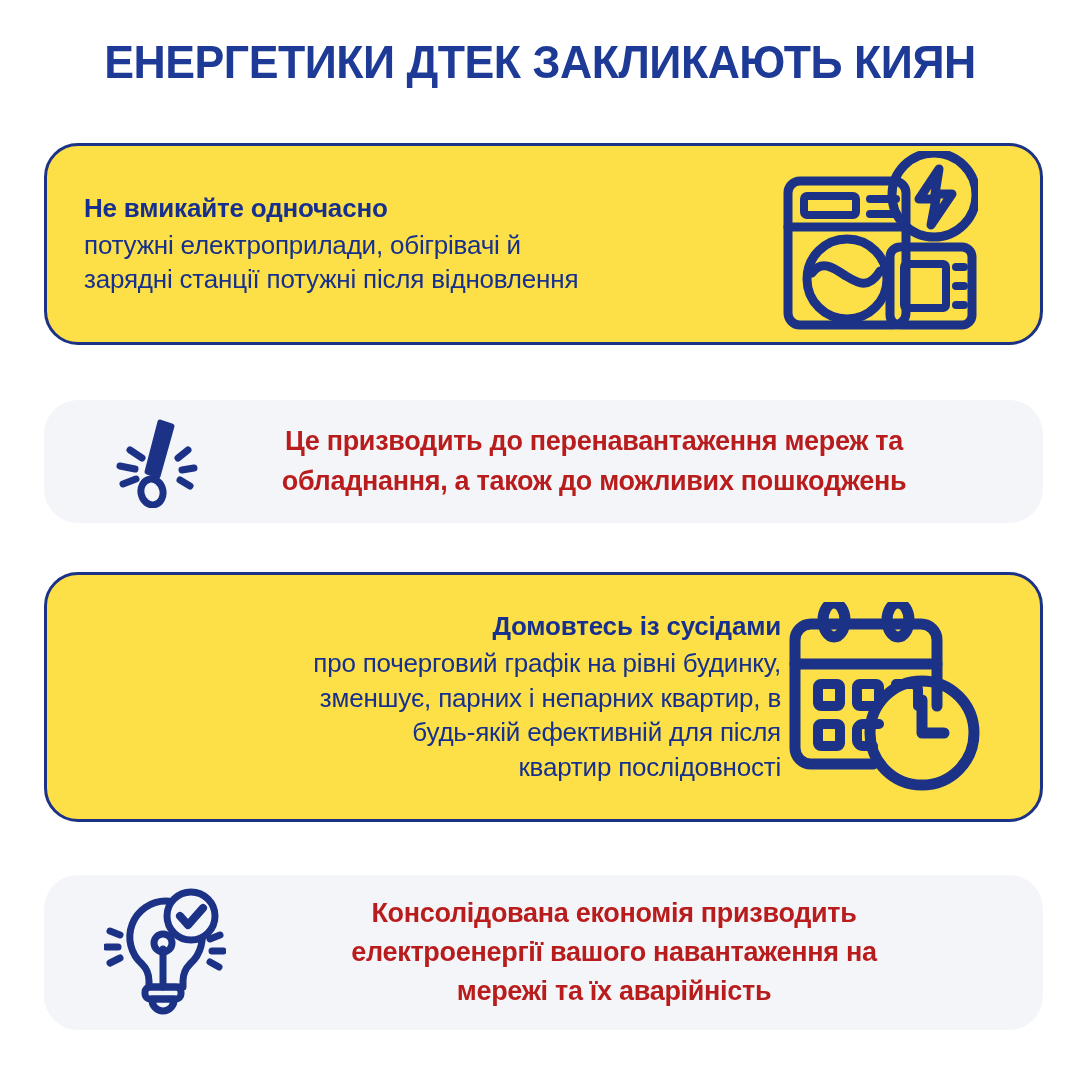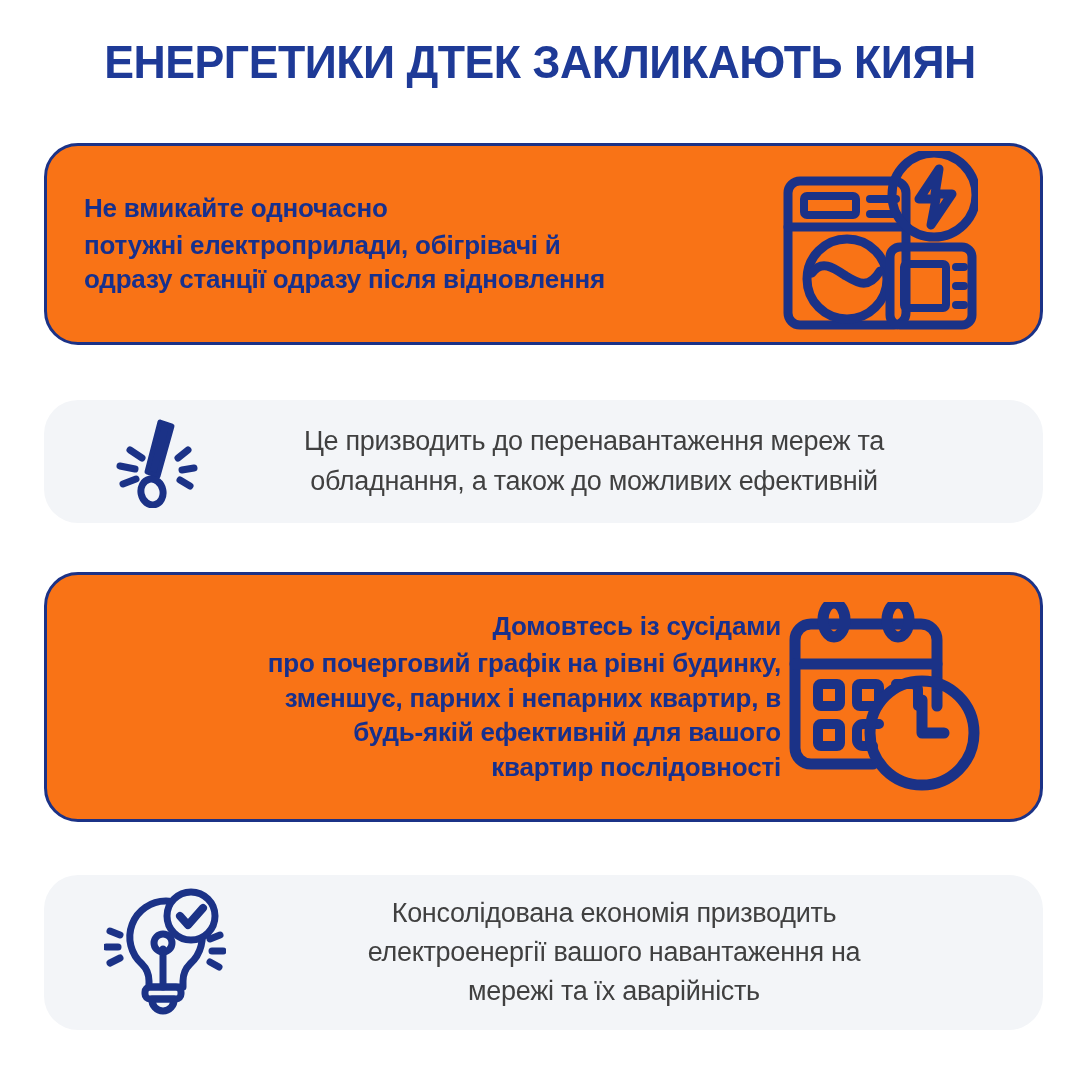--- a/index.html
+++ b/index.html
@@ -40,21 +40,21 @@
   
   .card {
     position: absolute;
     box-sizing: border-box;
     display: flex;
     align-items: center;
   }
   .card-outlined {
     border: 3px solid #1b3287;
     border-radius: 34px;
-    background: #f97316;
+    background: #fde047;
   }
   .card-filled {
     background: #f3f5f8;
     border-radius: 34px;
   }
 
   
   #card-appliances {
     left: 44px;
     top: 143px;
@@ -89,31 +89,31 @@
     color: #17308d;
   }
   .lead {
     font-weight: 700;
     font-size: 26px;
     line-height: 1.34;
     letter-spacing: -0.2px;
     margin: 0 0 2px 0;
   }
   .body-line {
-    font-weight: 700;
+    font-weight: 400;
     font-size: 26px;
     line-height: 1.34;
     letter-spacing: -0.2px;
     margin: 0;
     white-space: nowrap;
   }
 
   .banner-text {
-    color: #404040;
-    font-weight: 400;
+    color: #b91c1c;
+    font-weight: 700;
     font-size: 27px;
     line-height: 1.45;
     letter-spacing: -0.3px;
     text-align: center;
   }
   .banner-text .bl {
     display: block;
     white-space: nowrap;
   }
 
@@ -173,21 +173,21 @@
 
 <div class="page">
 
   <div class="title">ЕНЕРГЕТИКИ ДТЕК ЗАКЛИКАЮТЬ  КИЯН</div>
 
   <div class="card card-outlined" id="card-appliances">
 
     <div class="text-col">
       <p class="lead">Не вмикайте одночасно</p>
       <p class="body-line">потужні електроприлади, обігрівачі й</p>
-      <p class="body-line">одразу станції одразу після відновлення</p>
+      <p class="body-line">зарядні станції потужні після відновлення</p>
     </div>
 
     <div class="icon-wrap">
       <svg width="206" height="186" viewBox="0 0 206 186" fill="none" stroke="#1b3287" stroke-width="9" stroke-linecap="round" stroke-linejoin="round">
 
         <rect x="16" y="30" width="118" height="144" rx="12"></rect>
         <line x1="16" y1="76" x2="134" y2="76"></line>
 
         <rect x="32" y="45" width="52" height="19" rx="3" stroke-width="8"></rect>
         <line x1="98" y1="48" x2="124" y2="48" stroke-width="8"></line>
@@ -222,31 +222,31 @@
         <line x1="13" y1="68" x2="26" y2="63"></line>
 
         <line x1="78" y1="34" x2="68" y2="42"></line>
         <line x1="84" y1="52" x2="72" y2="54"></line>
         <line x1="80" y1="70" x2="70" y2="64"></line>
       </svg>
     </div>
 
     <div class="banner-text">
       <span class="bl">Це призводить до перенавантаження  мереж та</span>
-      <span class="bl">обладнання, а також до можливих ефективній</span>
+      <span class="bl">обладнання, а також до можливих пошкоджень</span>
     </div>
   </div>
 
   <div class="card card-outlined" id="card-neighbours">
 
     <div class="text-col">
       <p class="lead">Домовтесь із сусідами</p>
       <p class="body-line">про почерговий графік на рівні будинку,</p>
       <p class="body-line">зменшує, парних і непарних квартир, в</p>
-      <p class="body-line">будь-якій ефективній для вашого</p>
+      <p class="body-line">будь-якій ефективній для після</p>
       <p class="body-line">квартир послідовності</p>
     </div>
 
     <div class="icon-wrap">
       <svg width="200" height="190" viewBox="0 0 200 190" fill="none" stroke="#1b3287" stroke-width="11" stroke-linecap="round" stroke-linejoin="round">
 
         <path d="M152 104 V38 a16 16 0 0 0 -16 -16 H26 A16 16 0 0 0 10 38 v108
                  a16 16 0 0 0 16 16 h62"></path>
         <line x1="10" y1="62" x2="152" y2="62"></line>
 

